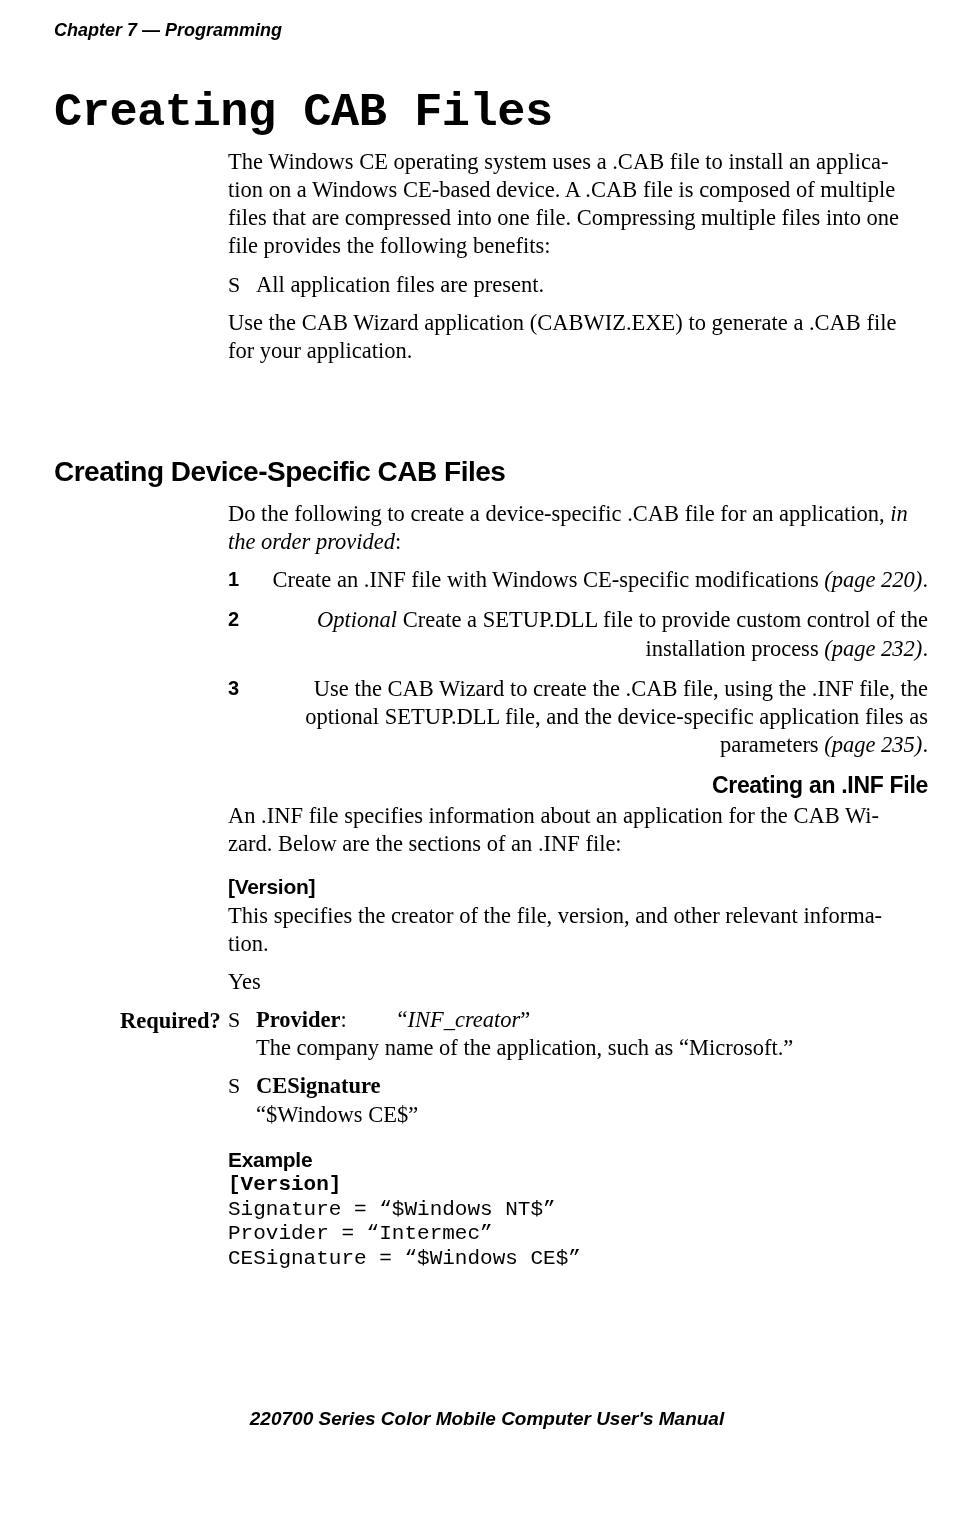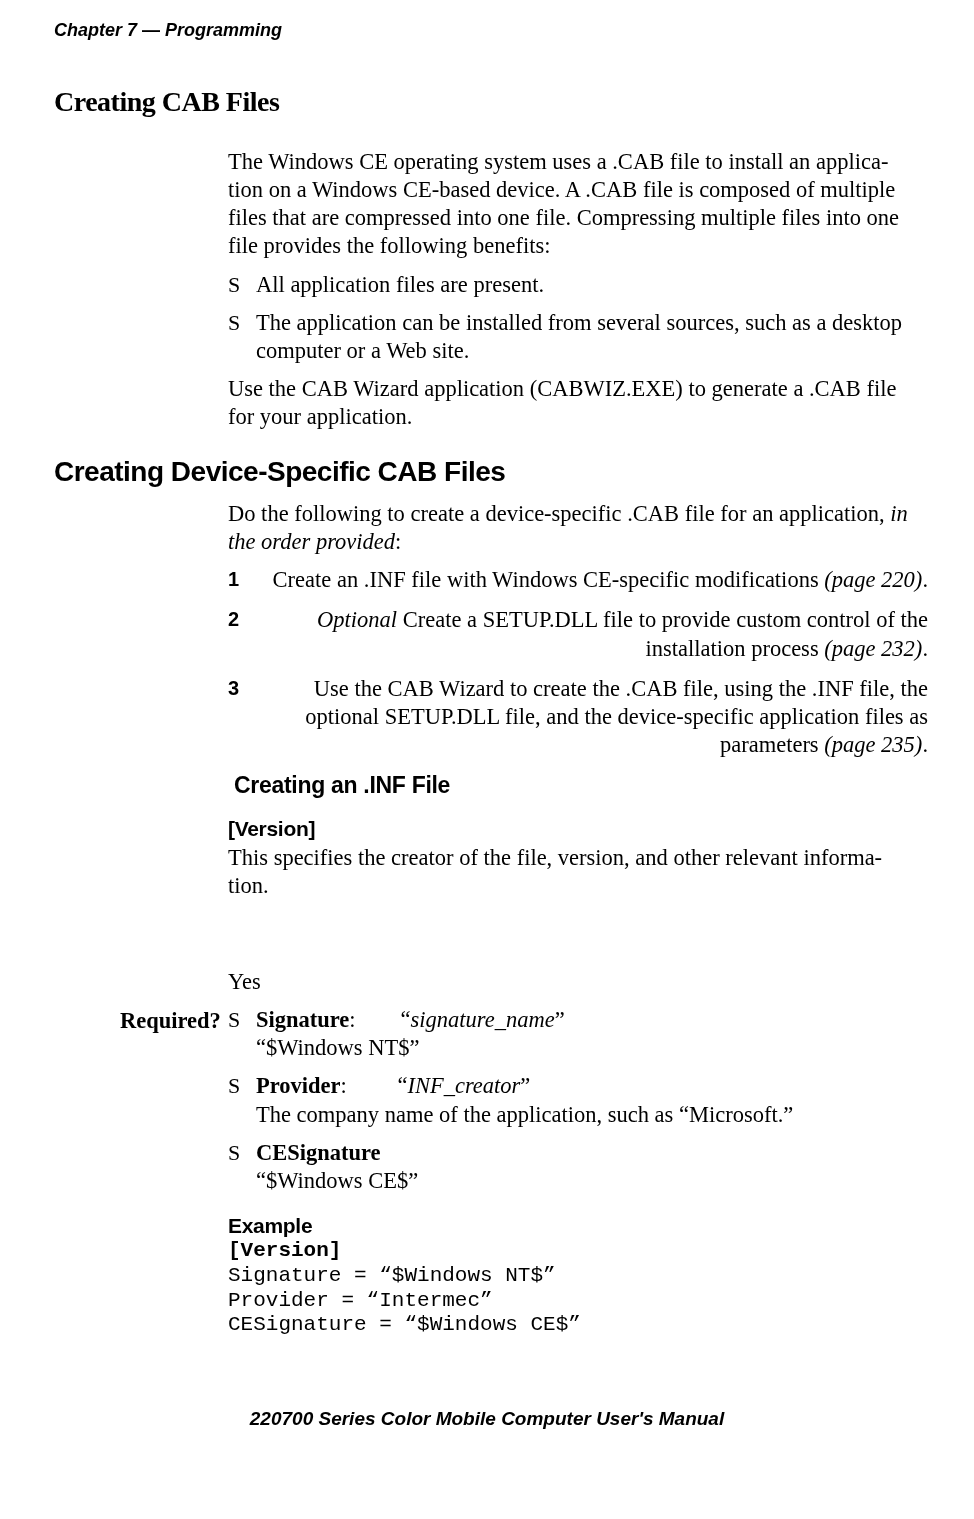--- a/index.html
+++ b/index.html
@@ -25,39 +25,40 @@
     left: 54px;
     font-family: "Trebuchet MS", "Arial Narrow", Arial, sans-serif;
     font-size: 18px;
     font-weight: bold;
     font-style: italic;
   }
   .header .sep { font-style: normal; font-weight: bold; }
   .h1 {
     position: absolute;
     left: 54px;
-    font-family: Liberation Serif, serif;
+    font-family: Liberation Mono, monospace;
+    font-weight: 800;
+    font-size: 47px;
+    letter-spacing: -0.5px;
+  }
+  .h2 {
+    position: absolute;
+    left: 54px;
+    font-family: Liberation Sans, sans-serif;
     font-weight: 800;
     font-size: 28px;
     letter-spacing: -0.5px;
   }
-  .h2 {
-    position: absolute;
-    left: 54px;
-    font-family: Liberation Sans, sans-serif;
-    font-weight: 800;
-    font-size: 28px;
-    letter-spacing: -0.5px;
-  }
   .h3 {
     font-family: "Trebuchet MS", "Arial Narrow", Arial, sans-serif;
     font-weight: 800;
     font-size: 23px;
-    margin: 6px;
+    margin: 0;
     letter-spacing: -0.3px;
+    text-align: right;
   }
   .h4 {
     font-family: "Trebuchet MS", "Arial Narrow", Arial, sans-serif;
     font-weight: 800;
     font-size: 21px;
     margin: 0;
     letter-spacing: -0.3px;
   }
   .body-col {
     position: absolute;
@@ -149,21 +150,20 @@
 
   <div class="h1" style="top:86px;">Creating CAB Files</div>
 
   <div class="body-col" style="top:148px;">
     <p class="para" style="white-space:pre-line;">The Windows CE operating system uses a .CAB file to install an applica-
 tion on a Windows CE-based device. A .CAB file is composed of multiple
 files that are compressed into one file. Compressing multiple files into one
 file provides the following benefits:</p>
     <ul class="bullets">
       <li>All application files are present.</li>
-      <li>The application can be installed from several sources, such as a desktop computer or a Web site.</li>
     </ul>
     <p class="para">Use the CAB Wizard application (CABWIZ.EXE) to generate a .CAB file for your application.</p>
   </div>
 
   <div class="h2" style="top:456px;">Creating Device-Specific CAB Files</div>
 
   <div class="body-col" style="top:500px;">
     <p class="para">
       <span>Do the following to create a device-specific .CAB file for an application, </span><span class="it">in the order provided</span><span>:</span>
     </p>
@@ -173,36 +173,34 @@
       </li>
       <li>
         <span class="it">Optional</span><span> Create a SETUP.DLL file to provide custom control of the installation process </span><span class="it">(page 232)</span><span>.</span>
       </li>
       <li>
         <span>Use the CAB Wizard to create the .CAB file, using the .INF file, the optional SETUP.DLL file, and the device-specific application files as parameters </span><span class="it">(page 235)</span><span>.</span>
       </li>
     </ol>
 
     <h3 class="h3" style="margin-top:8px;">Creating an .INF File</h3>
+    <p class="para" style="white-space:pre-line; margin-top:2px;">An .INF file specifies information about an application for the CAB Wi-
+zard. Below are the sections of an .INF file:</p>
 
     <h4 class="h4" style="margin-top:16px;">[Version]</h4>
     <p class="para" style="white-space:pre-line; margin-top:2px;">This specifies the creator of the file, version, and other relevant informa-
 tion.</p>
   </div>
 
   <div class="required-label" style="top:1008px;">Required?</div>
 
   <div class="body-col" style="top:968px;">
     <p class="para">Yes</p>
 
     <ul class="bullets">
-      <li>
-        <span class="bd">Signature</span><span>:&nbsp;&nbsp;&nbsp;&nbsp;&nbsp;&nbsp;&nbsp;&nbsp;“</span><span class="it">signature_name</span><span>”</span><br>
-        <span>“$Windows NT$”</span>
-      </li>
       <li>
         <span class="bd">Provider</span><span>:&nbsp;&nbsp;&nbsp;&nbsp;&nbsp;&nbsp;&nbsp;&nbsp;&nbsp;“</span><span class="it">INF_creator</span><span>”</span><br>
         <span>The company name of the application, such as “Microsoft.”</span>
       </li>
       <li>
         <span class="bd">CESignature</span><br>
         <span>“$Windows CE$”</span>
       </li>
     </ul>
 

